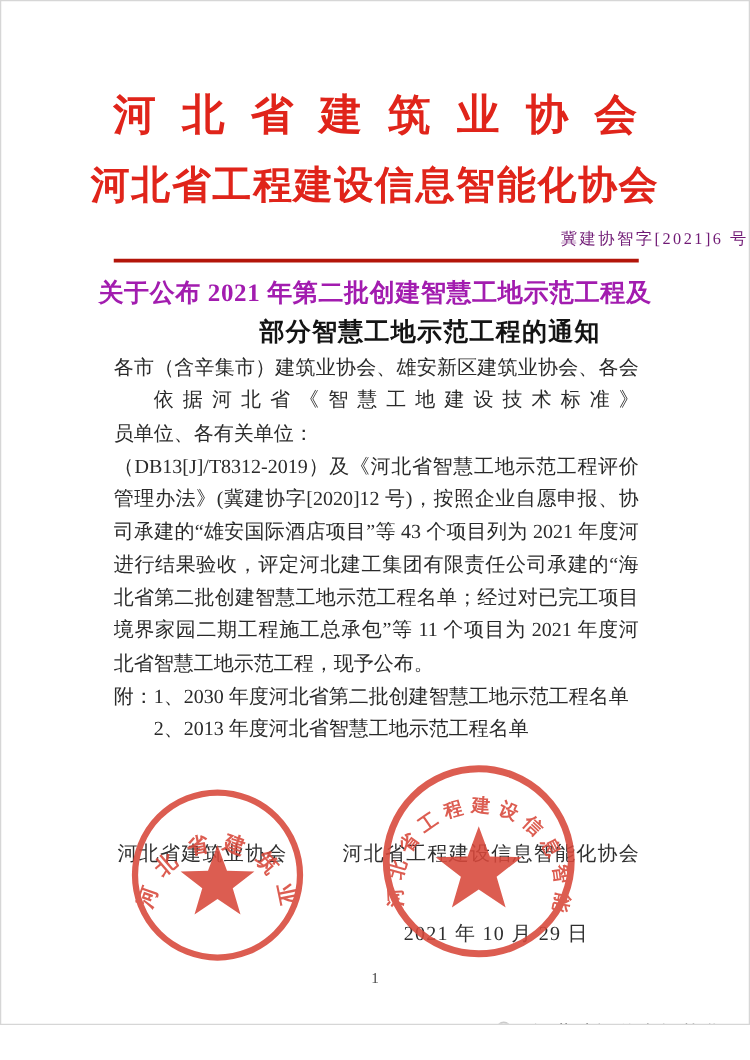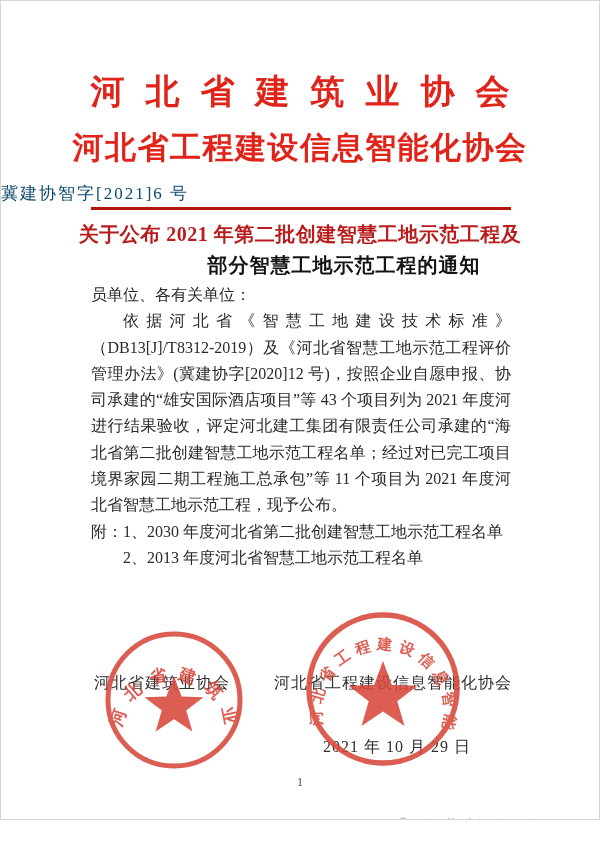--- a/index.html
+++ b/index.html
@@ -12,27 +12,27 @@
   .org-title-1{
     position:absolute;top:68px;left:0;width:100%;text-align:center;
     font-size:34px;font-weight:bold;letter-spacing:21px;text-indent:21px;
     white-space:nowrap;
   }
   .org-title-2{
     position:absolute;top:126px;left:0;width:100%;text-align:center;
     font-size:31px;font-weight:bold;letter-spacing:1.5px;white-space:nowrap;
   }
   .doc-number{
-    position:absolute;top:181px;left:0;width:100%;text-align:left;
-    font-size:17px;letter-spacing:2px;color:#0c4a6e;white-space:nowrap;
+    position:absolute;top:181px;left:0;width:100%;text-align:right;
+    font-size:13px;letter-spacing:2px;color:#701a75;white-space:nowrap;
   }
   .red-rule{position:absolute;top:206px;left:90px;width:420px;height:3px;}
   .notice-title-1{
     position:absolute;top:220px;left:0;width:100%;text-align:center;
-    font-size:20px;font-weight:bold;color:#b91c1c;white-space:nowrap;letter-spacing:0.5px;
+    font-size:20px;font-weight:bold;color:#a21caf;white-space:nowrap;letter-spacing:0.5px;
   }
   .notice-title-2{
     position:absolute;top:251px;left:0;width:100%;text-align:center;
     font-size:20px;font-weight:bold;color:#141414;white-space:nowrap;letter-spacing:1px;margin-left:44px;
   }
   .body-text{position:absolute;top:281px;left:90px;width:420px;}
   .body-line{
     height:26.3px;line-height:26.3px;font-size:16px;color:#2a2a2a;
     overflow:hidden;
   }
@@ -69,22 +69,23 @@
   <div class="doc-number">冀建协智字[2021]6 号</div>
 
   <div class="red-rule" style="background:#b3150a"></div>
 
   <div class="notice-title-1">关于公布 2021 年第二批创建智慧工地示范工程及</div>
 
   <div class="notice-title-2">部分智慧工地示范工程的通知</div>
 
   <div class="body-text">
 
+  <div class="body-line align-justify">各市（含辛集市）建筑业协会、雄安新区建筑业协会、各会</div>
+      <div class="body-line align-justify indent">依据河北省《智慧工地建设技术标准》</div>
       <div class="body-line align-left">员单位、各有关单位：</div>
-      <div class="body-line align-justify indent">依据河北省《智慧工地建设技术标准》</div>
       <div class="body-line align-justify">（DB13[J]/T8312-2019）及《河北省智慧工地示范工程评价</div>
       <div class="body-line align-justify">管理办法》(冀建协字[2020]12 号)，按照企业自愿申报、协</div>
       <div class="body-line align-justify">司承建的“雄安国际酒店项目”等 43 个项目列为 2021 年度河</div>
       <div class="body-line align-justify">进行结果验收，评定河北建工集团有限责任公司承建的“海</div>
       <div class="body-line align-justify">北省第二批创建智慧工地示范工程名单；经过对已完工项目</div>
       <div class="body-line align-justify">境界家园二期工程施工总承包”等 11 个项目为 2021 年度河</div>
       <div class="body-line align-left">北省智慧工地示范工程，现予公布。</div>
       <div class="body-line align-left">附：1、2030 年度河北省第二批创建智慧工地示范工程名单</div>
       <div class="body-line align-left">　　2、2013 年度河北省智慧工地示范工程名单</div>
     </div>

